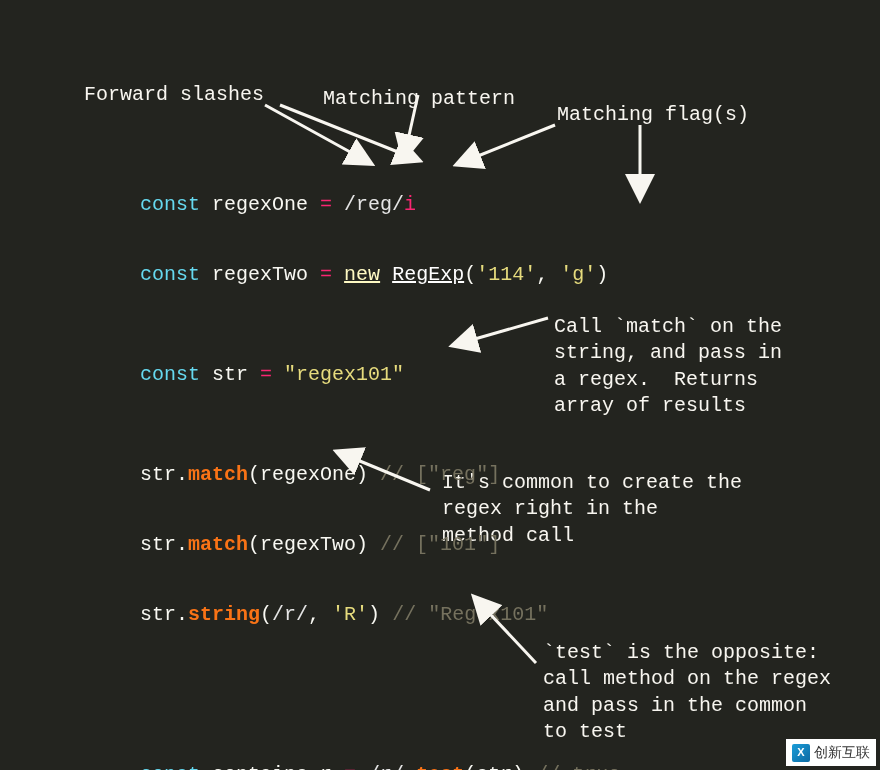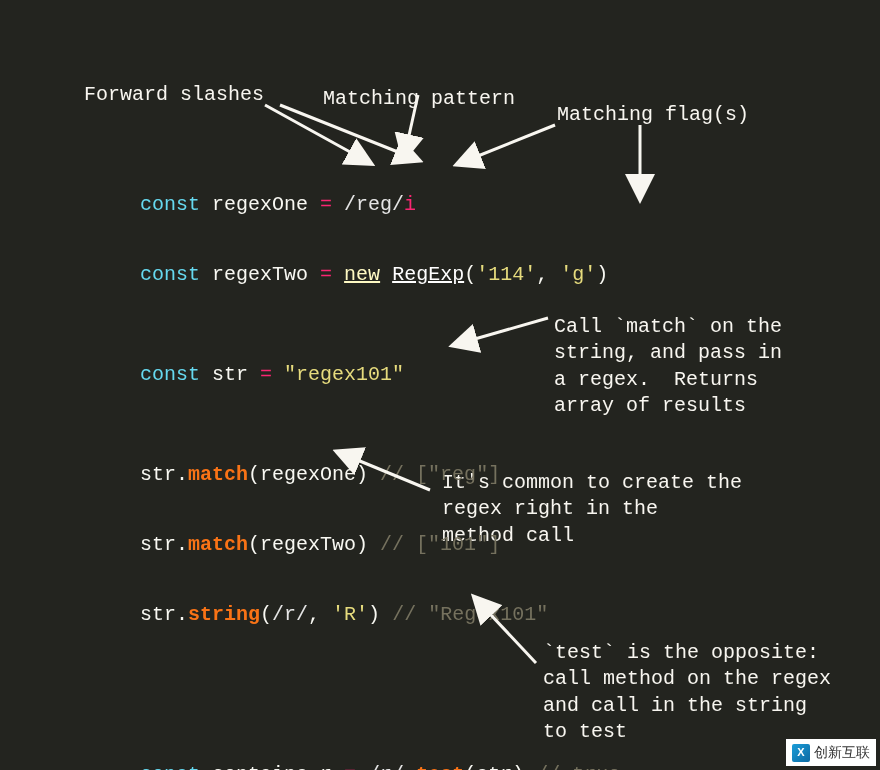--- a/index.html
+++ b/index.html
@@ -80,21 +80,21 @@
 <div class="annotation" style="left:557px; top:102px;">Matching flag(s)</div>
 <div class="annotation" style="left:554px; top:282px; width:310px;margin-top:32px;">Call `match` on the
 string, and pass in
 a regex.  Returns
 array of results</div>
 <div class="annotation" style="left:436px; top:470px; width:360px;margin-left:6px;">It's common to create the
 regex right in the
 method call</div>
 <div class="annotation" style="left:543px; top:640px; width:330px;">`test` is the opposite:
 call method on the regex
-and call in the string
+and pass in the common
 to test</div>
 
 <div class="code-area">
 <span class="line"><span class="tk-k">const</span><span> </span><span class="tk-var">regexOne</span><span> </span><span class="tk-op">=</span><span> </span><span class="tk-re">/reg/</span><span class="tk-op">i</span></span>
 <span class="line"><span class="tk-k">const</span><span> </span><span class="tk-var">regexTwo</span><span> </span><span class="tk-op">=</span><span> </span><span class="tk-new">new</span><span> </span><span class="tk-cls">RegExp</span><span class="tk-pn">(</span><span class="tk-str">'114'</span><span class="tk-pn">, </span><span class="tk-str">'g'</span><span class="tk-pn">)</span></span>
 <span class="gap"></span>
 <span class="line"><span class="tk-k">const</span><span> </span><span class="tk-var">str</span><span> </span><span class="tk-op">=</span><span> </span><span class="tk-str">"regex101"</span></span>
 <span class="gap"></span>
 <span class="line"><span class="tk-var">str</span><span class="tk-pn">.</span><span class="tk-fn">match</span><span class="tk-pn">(</span><span class="tk-var">regexOne</span><span class="tk-pn">)</span><span> </span><span class="tk-cm">// ["reg"]</span></span>
 <span class="line"><span class="tk-var">str</span><span class="tk-pn">.</span><span class="tk-fn">match</span><span class="tk-pn">(</span><span class="tk-var">regexTwo</span><span class="tk-pn">)</span><span> </span><span class="tk-cm">// ["101"]</span></span>

